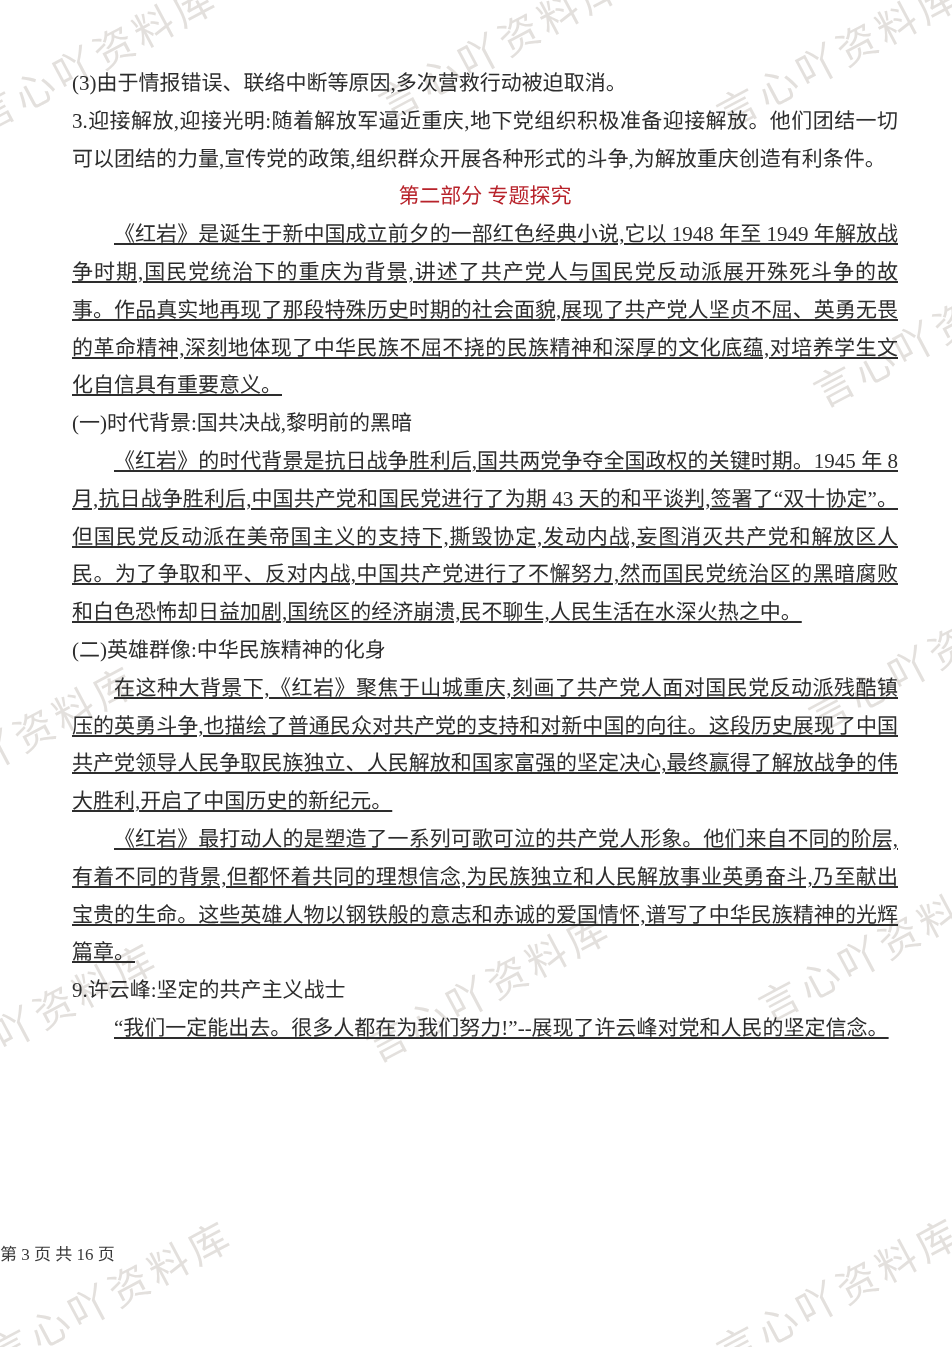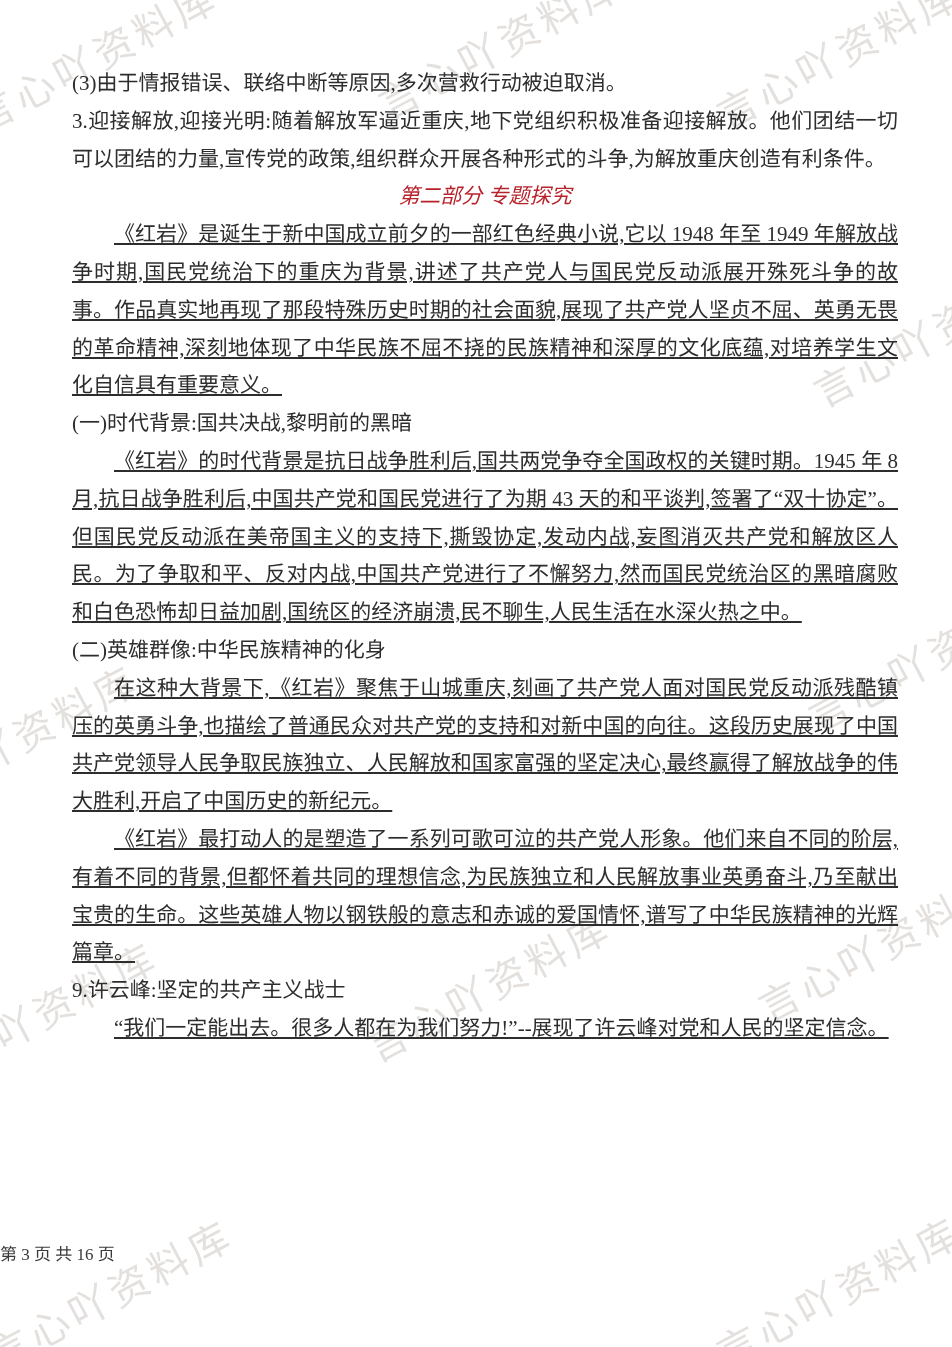--- a/index.html
+++ b/index.html
@@ -50,21 +50,20 @@
   .para{
     text-align:justify;
     text-justify:inter-ideograph;
   }
   .indent{text-indent:2em;text-decoration:underline;}
   .part-heading{
     text-align:center;
     font-weight:bold;
     font-size:22px;
     color:var(--red-part,#b8232b);
-    font-style:italic;
   }
   .section-heading{
     text-align:left;
     font-weight:bold;
     font-size:22px;
     color:var(--red-section,#cf1717);
   }
   .footer{
     position:absolute;
     left:0;right:0;

